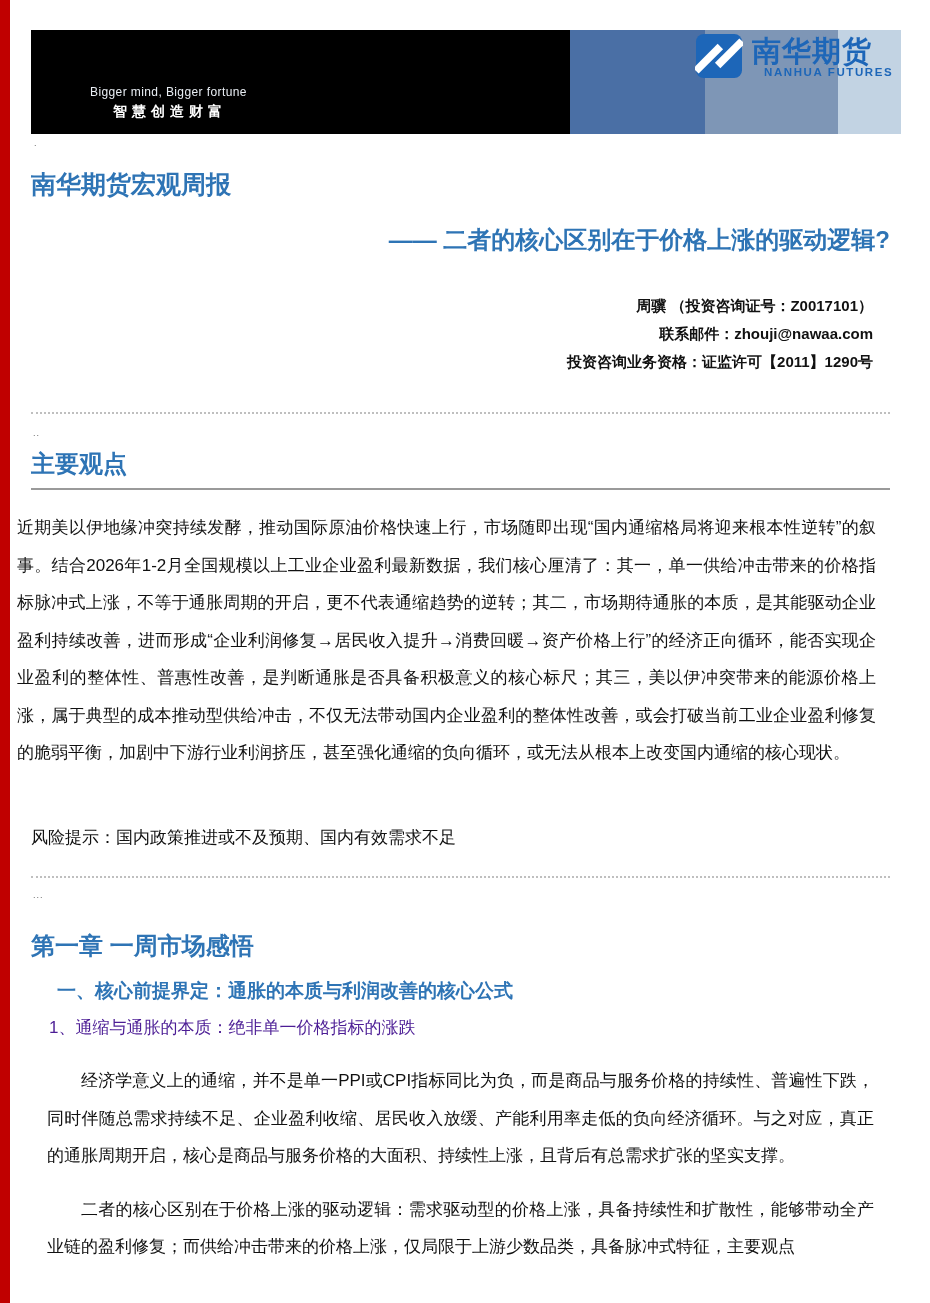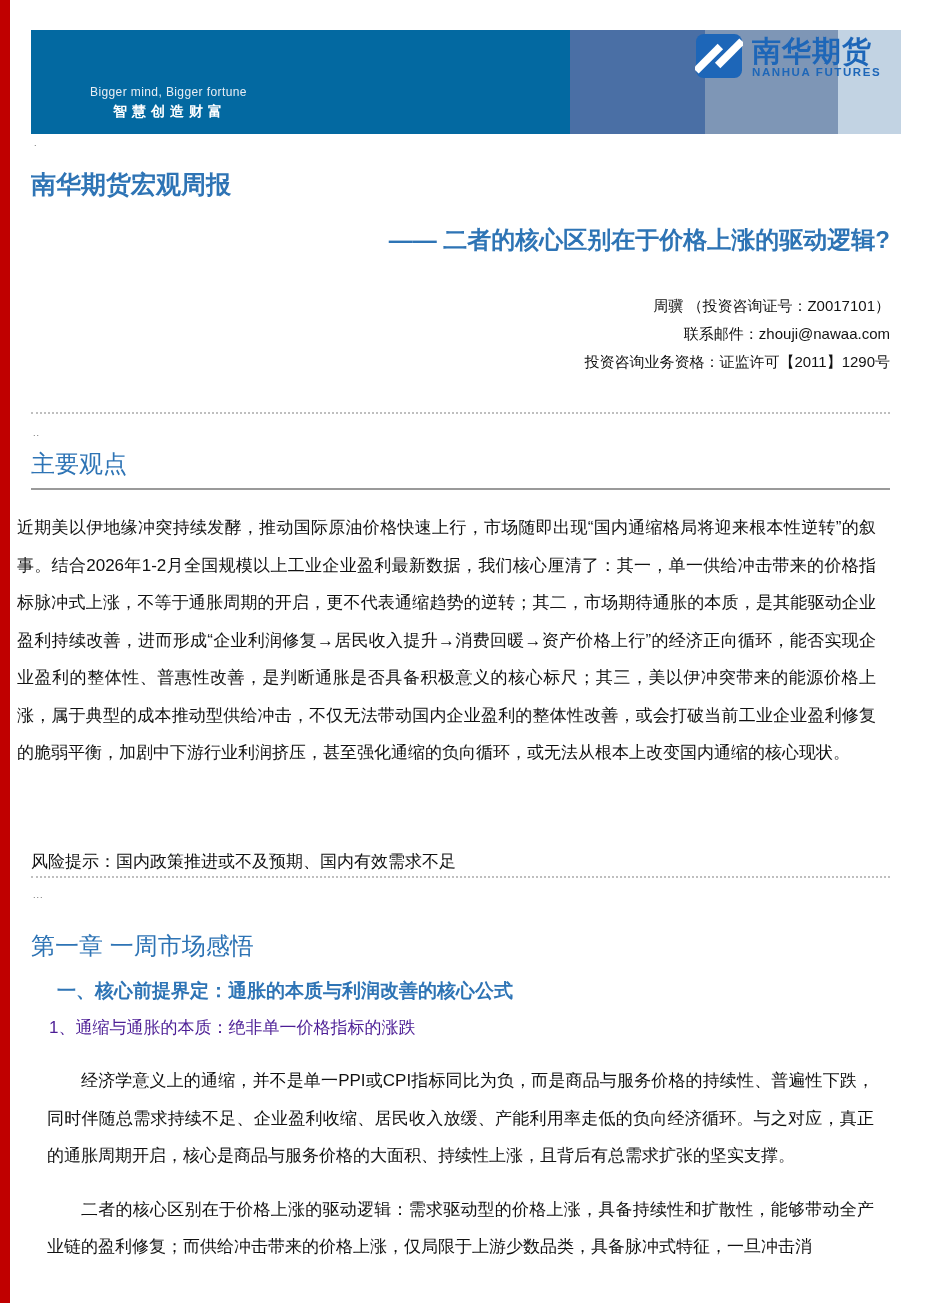--- a/index.html
+++ b/index.html
@@ -13,21 +13,21 @@
   }
   .red-strip {
     position: absolute; left: 0; top: 0; width: 10px; height: 1303px;
     background: #c00000;
   }
   
   .banner {
     position: absolute; left: 31px; top: 30px; width: 870px; height: 104px;
     display: flex;
   }
-  .banner .blk-navy { width: 539px; height: 100%; background: #0369a1; position: relative; text-decoration: underline; }
+  .banner .blk-navy { width: 539px; height: 100%; background: #000000; position: relative; text-decoration: underline; }
   .banner .blk-blue { width: 135px; height: 100%; background: #4a6fa5; }
   .banner .blk-grayblue { width: 133px; height: 100%; background: #7e96b6; }
   .banner .blk-lightblue { width: 63px; height: 100%; background: #c2d3e3; }
   .slogan-en {
     position: absolute; left: 59px; top: 55px;
     font-size: 12px; color: #e9eef4; letter-spacing: 0.4px;
   }
   .slogan-cn {
     position: absolute; left: 82px; top: 73px;
     font-size: 14px; color: #ffffff; letter-spacing: 5px; font-weight: bold;
@@ -36,62 +36,62 @@
     position: absolute; left: 695px; top: 33px; display: flex; align-items: flex-end;
   }
   .logo-icon { width: 48px; height: 46px; display: block; }
   .logo-text { margin-left: 9px; }
   .logo-cn {
     font-size: 29px; font-weight: bold; color: #1d66b8; letter-spacing: 1px;
     line-height: 30px; white-space: nowrap;
   }
   .logo-en {
     font-size: 11.5px; font-weight: bold; color: #1d66b8; letter-spacing: 1.6px;
-    line-height: 13px; white-space: nowrap;
+    line-height: 13px; white-space: nowrap; margin-left: 12px;
   }
   
   .doc-title {
     position: absolute; left: 31px; top: 168px;
     font-size: 25px; font-weight: bold; color: #2e74b5;
   }
   .doc-subtitle {
     position: absolute; left: 31px; top: 224px; width: 859px;
     font-size: 24px; font-weight: bold; color: #2e74b5; text-align: right;
   }
   .author-block {
-    position: absolute; left: 31px; top: 292px; width: 859px;
-    text-align: right; font-size: 15px; font-weight: normal; color: #111111;
+    position: absolute; left: 14px; top: 292px; width: 859px;
+    text-align: right; font-size: 15px; font-weight: bold; color: #111111;
     line-height: 28px;
   }
   
   .dotline { position: absolute; left: 31px; width: 859px; border-top: 2px dotted #bfbfbf; }
   .dot1 { top: 412px; }
   .dot2 { top: 876px; }
   .tinymark { position: absolute; font-size: 9px; color: #666666; letter-spacing: 1px; }
   .tm0 { left: 34px; top: 138px; }
   .tm1 { left: 33px; top: 428px; }
   .tm2 { left: 33px; top: 890px; }
   
   .summary-heading {
     position: absolute; left: 31px; top: 448px; width: 859px;
-    font-size: 24px; font-weight: normal; color: #2e74b5;
+    font-size: 24px; font-weight: bold; color: #2e74b5;
     padding-bottom: 8px; border-bottom: 2px solid #9a9a9a;
   }
   .summary-body {
     position: absolute; left: 17px; top: 509px; width: 859px;
     font-size: 17px; line-height: 37.5px; text-align: justify; color: #111111;
   }
   .risk-line {
     position: absolute; left: 31px; top: 826px; width: 859px;
-    font-size: 17px; color: #111111; margin-top: 24px;
+    font-size: 17px; color: #111111;
   }
   
   .chapter-title {
     position: absolute; left: 31px; top: 930px;
-    font-size: 24px; font-weight: normal; color: #2e74b5; text-align: right;
+    font-size: 24px; font-weight: bold; color: #2e74b5; text-align: right;
   }
   .chapter-section {
     position: absolute; left: 57px; top: 978px;
     font-size: 19px; font-weight: bold; color: #2e74b5;
   }
   .chapter-subsection {
     position: absolute; left: 49px; top: 1016px;
     font-size: 17px; font-weight: normal; color: #4c1d95;
   }
   .chapter-body {
@@ -149,14 +149,14 @@
 
 <div class="dotline dot2"></div>
 <div class="tinymark tm2">...</div>
 
 <h2 class="chapter-title">第一章 一周市场感悟</h2>
 <h3 class="chapter-section">一、核心前提界定：通胀的本质与利润改善的核心公式</h3>
 <h4 class="chapter-subsection">1、通缩与通胀的本质：绝非单一价格指标的涨跌</h4>
 
 <div class="chapter-body">
   <p>经济学意义上的通缩，并不是单一PPI或CPI指标同比为负，而是商品与服务价格的持续性、普遍性下跌，同时伴随总需求持续不足、企业盈利收缩、居民收入放缓、产能利用率走低的负向经济循环。与之对应，真正的通胀周期开启，核心是商品与服务价格的大面积、持续性上涨，且背后有总需求扩张的坚实支撑。</p>
-  <p>二者的核心区别在于价格上涨的驱动逻辑：需求驱动型的价格上涨，具备持续性和扩散性，能够带动全产业链的盈利修复；而供给冲击带来的价格上涨，仅局限于上游少数品类，具备脉冲式特征，一旦冲击消</p>
+  <p>二者的核心区别在于价格上涨的驱动逻辑：需求驱动型的价格上涨，具备持续性和扩散性，能够带动全产业链的盈利修复；而供给冲击带来的价格上涨，仅局限于上游少数品类，具备脉冲式特征，主要观点</p>
 </div>
 
 </body></html>

